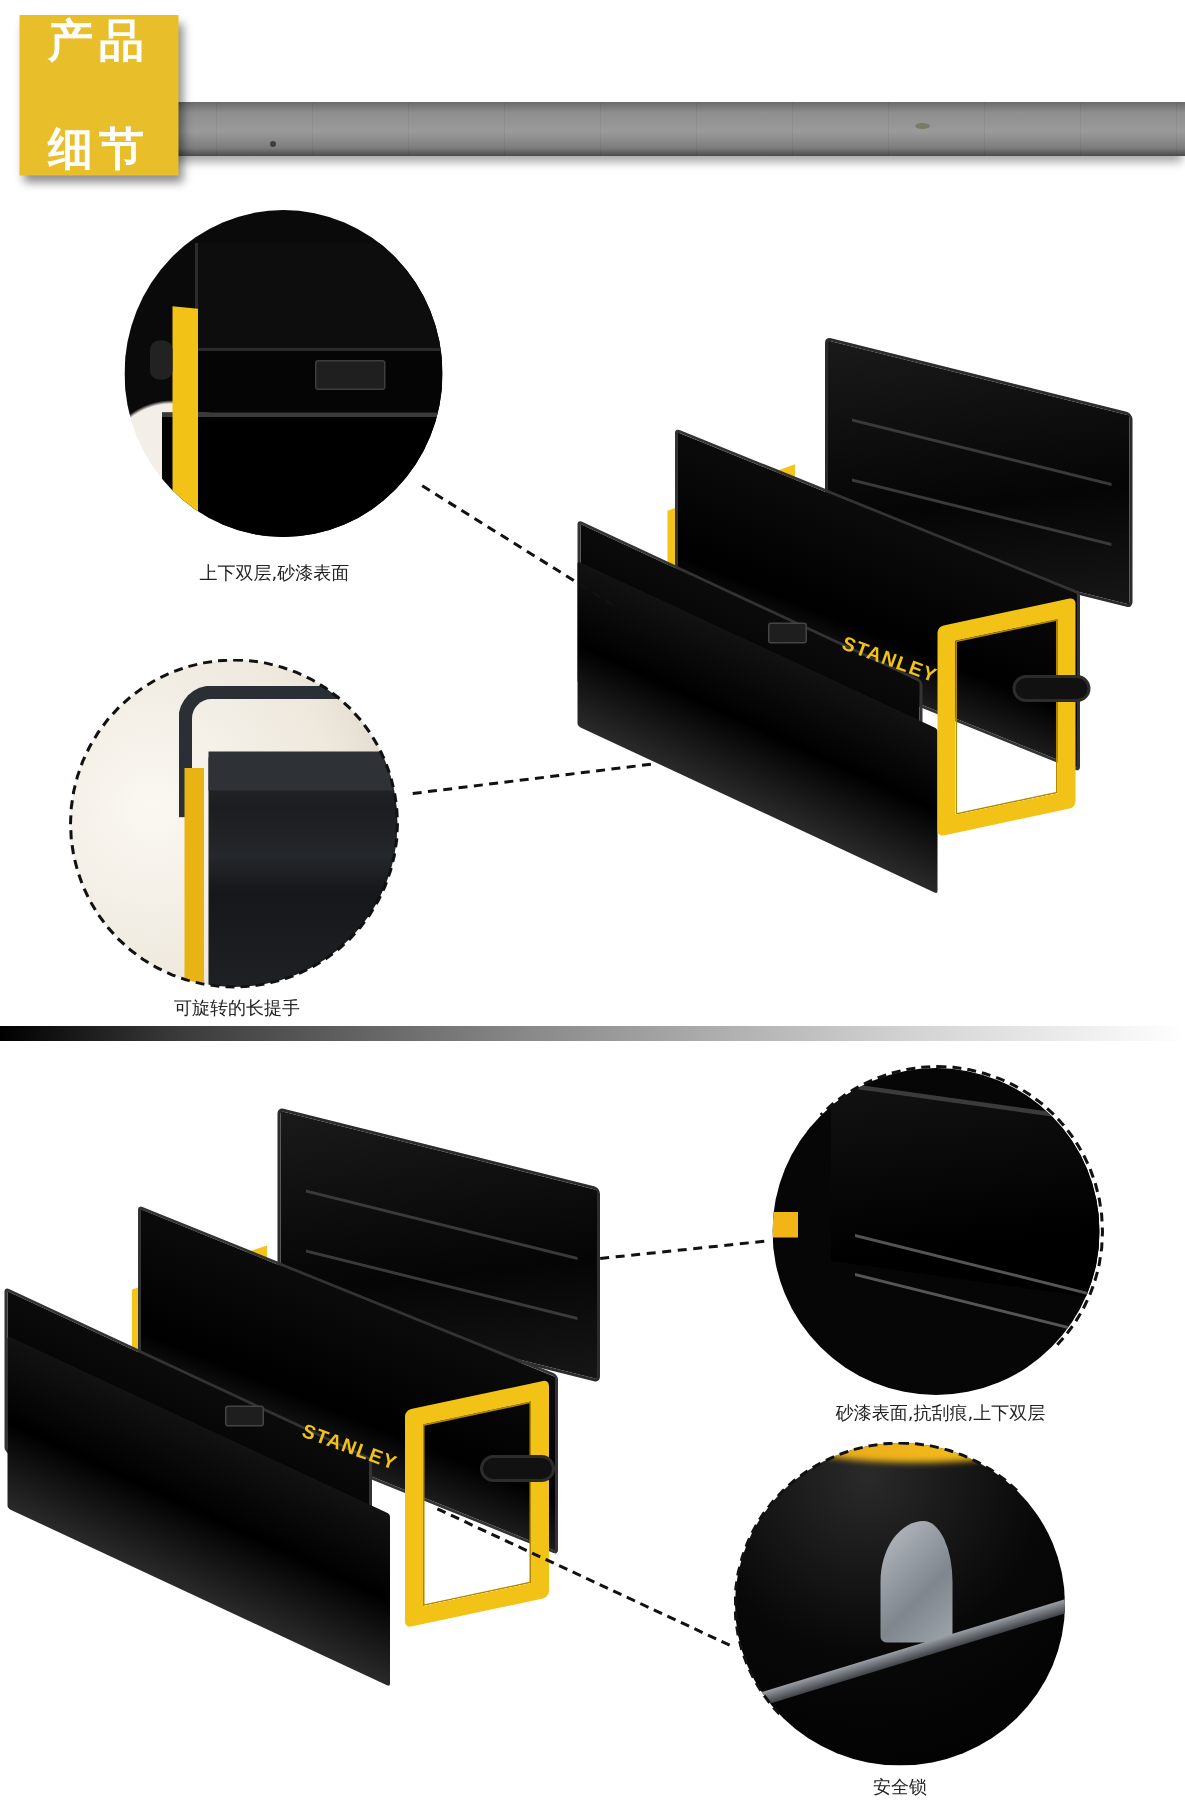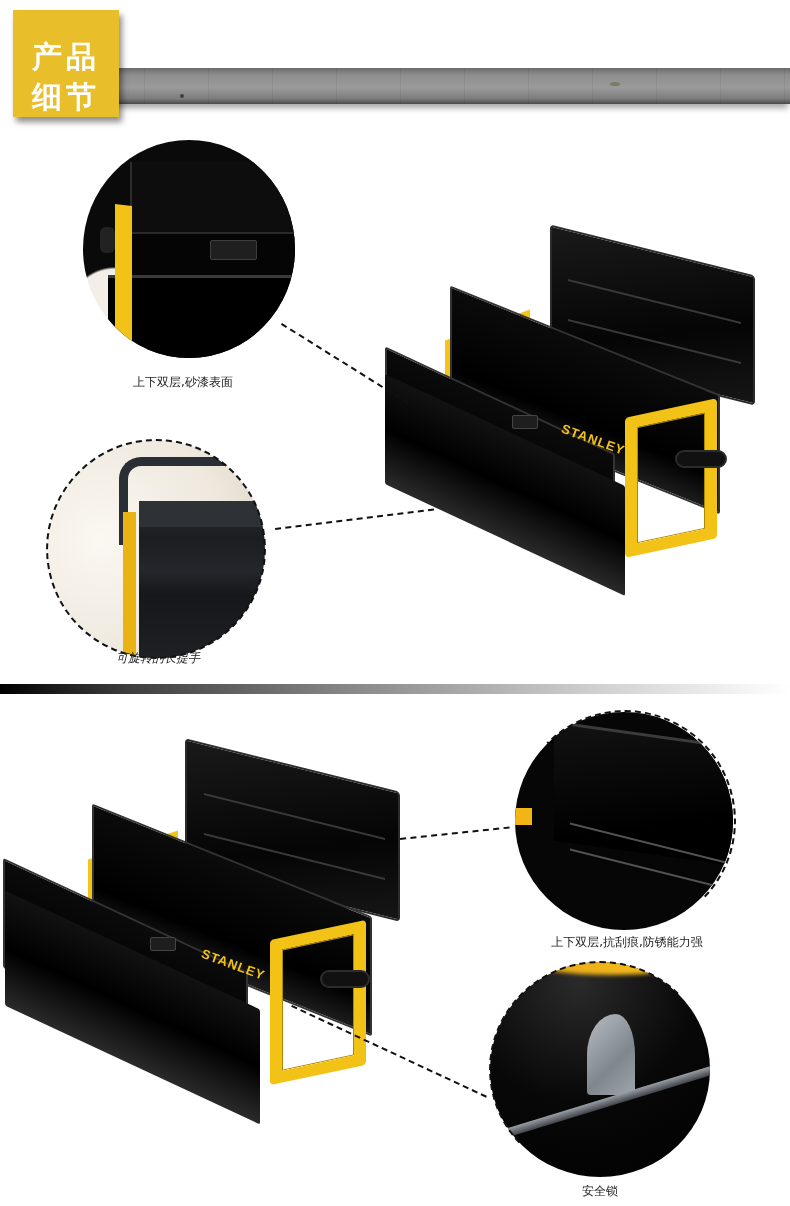--- a/index.html
+++ b/index.html
@@ -12,22 +12,22 @@
     background:
       repeating-linear-gradient(90deg, rgba(0,0,0,0.06) 0 1px, transparent 1px 64px),
       linear-gradient(180deg, #6b6b6b 0%, #8f8f8f 20%, #9a9a9a 55%, #7d7d7d 85%, #4a4a4a 100%);
     box-shadow: 0 6px 6px -2px rgba(0,0,0,0.35);
   }
   .header-bar .speck { position: absolute; width: 10px; height: 4px; background: #6d6f4e; border-radius: 50%; opacity: .7; }
   .header-badge {
     position: absolute; left: 13px; top: 10px; width: 106px; height: 107px;
     background: #e8bf2a;
     box-shadow: 3px 5px 6px rgba(0,0,0,0.45);
-    display: flex; flex-direction: column; align-items: center; justify-content: flex-end;
-    color: #ffffff; font-weight: bold; font-size: 30px; line-height: 40px; letter-spacing: 4px;
+    display: flex; flex-direction: column; align-items: center; justify-content: center;
+    color: #ffffff; font-weight: bold; font-size: 30px; line-height: 40px; letter-spacing: 4px; gap: 32px;
   }
 
   
   .toolbox { position: absolute; }
   .tb-lid {
     position: absolute; background: linear-gradient(160deg, #1a1a1a, #050505 60%, #161616);
     border: 2px solid #2b2b2b; border-radius: 4px;
   }
   .tb-lid .rail { position: absolute; left: 8%; right: 6%; height: 2px; background: #3a3a3a; }
   .tb-tray {
@@ -146,21 +146,21 @@
 
   <div class="detail">
     <div class="circle" style="left:47px;top:440px;width:218px;height:218px;">
       <div class="c2-bg"></div>
       <div class="c2-handle"></div>
       <div class="c2-box"></div>
       <div class="c2-top"></div>
       <div class="c2-yellow"></div>
     </div>
     <div class="dash-ring" style="left:46px;top:439px;width:220px;height:220px;"></div>
-    <div class="caption" style="left:88px;top:650px;width:140px;font-style:italic;">可旋转的长提手</div>
+    <div class="caption" style="left:88px;top:664px;width:140px;">可旋转的长提手</div>
     <div class="leader" style="left:275px;top:528px;width:160px;transform:rotate(-7deg);"></div>
   </div>
 </section>
 
 <div class="divider"></div>
 
 <section>
 
   <div class="toolbox" style="left:0;top:765px;width:400px;height:360px;">
     <div class="tb-lid" style="left:185px;top:0;width:215px;height:130px;transform:skewY(14deg);">
@@ -179,21 +179,21 @@
 
   <div class="detail">
     <div class="circle" style="left:515px;top:712px;width:218px;height:218px;">
       <div class="c3-bg"></div>
       <div class="c3-lid"></div>
       <div class="c3-rail" style="top:60%;"></div>
       <div class="c3-rail" style="top:72%;"></div>
       <div class="c3-yellow"></div>
     </div>
     <div class="dash-ring" style="left:514px;top:710px;width:222px;height:222px;border-bottom-color:transparent;border-left-color:transparent;"></div>
-    <div class="caption" style="left:522px;top:934px;width:210px;">上下双层,抗刮痕,防锈能力强</div>
+    <div class="caption" style="left:522px;top:934px;width:210px;">砂漆表面,抗刮痕,上下双层</div>
     <div class="leader" style="left:400px;top:838px;width:110px;transform:rotate(-6deg);"></div>
   </div>
 
   <div class="detail">
     <div class="circle" style="left:490px;top:962px;width:220px;height:215px;">
       <div class="c4-bg"></div>
       <div class="c4-top"></div>
       <div class="c4-latch"></div>
       <div class="c4-rod"></div>
     </div>

